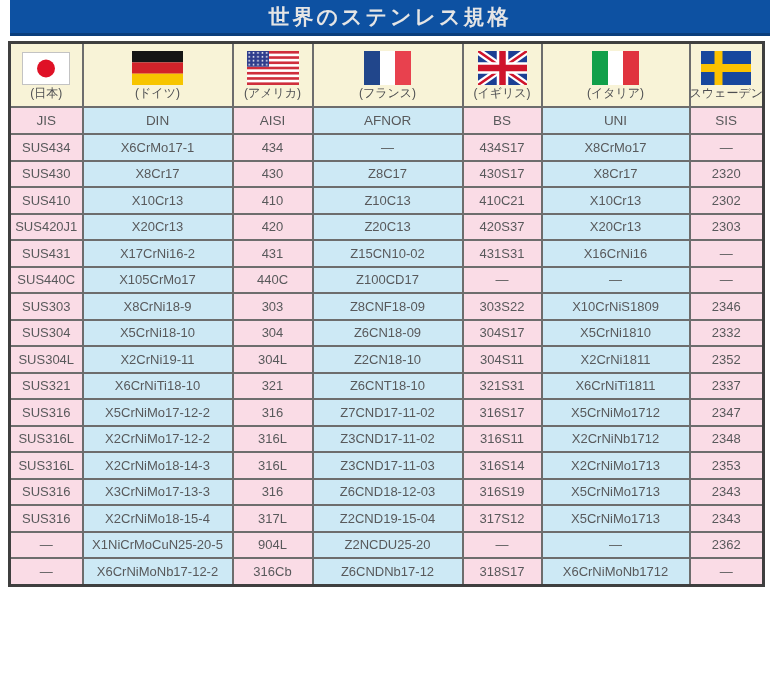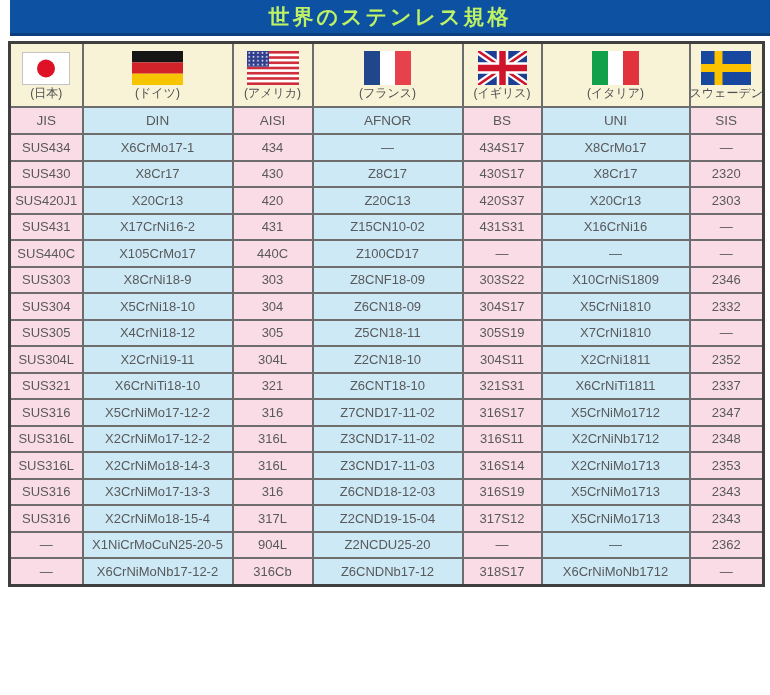--- a/index.html
+++ b/index.html
@@ -11,21 +11,21 @@
     font-family: "Liberation Sans", "DejaVu Sans", sans-serif;
   }
   .title-bar {
     margin-left: 10px;
     height: 33px;
     background: #0d51a2;
     border-bottom: 3px solid #0a3e7c;
     display: flex;
     align-items: center;
     justify-content: center;
-    color: #bef264;
+    color: #e5e5e5;
     font-size: 21px;
     font-weight: bold;
     letter-spacing: 3px;
   }
   .table-wrap { margin: 5px 0 0 8px; }
   table.std-table {
     border-collapse: collapse;
     table-layout: fixed;
     width: 754px;
     border: 3px solid #3f3f3f;
@@ -199,20 +199,29 @@
         <tr class="data-row">
           <td class="c-pink">SUS430</td>
           <td class="c-blue">X8Cr17</td>
           <td class="c-pink">430</td>
           <td class="c-blue">Z8C17</td>
           <td class="c-pink">430S17</td>
           <td class="c-blue">X8Cr17</td>
           <td class="c-pink">2320</td>
         </tr>
         <tr class="data-row">
+          <td class="c-pink">SUS410</td>
+          <td class="c-blue">X10Cr13</td>
+          <td class="c-pink">410</td>
+          <td class="c-blue">Z10C13</td>
+          <td class="c-pink">410C21</td>
+          <td class="c-blue">X10Cr13</td>
+          <td class="c-pink">2302</td>
+        </tr>
+        <tr class="data-row">
           <td class="c-pink">SUS420J1</td>
           <td class="c-blue">X20Cr13</td>
           <td class="c-pink">420</td>
           <td class="c-blue">Z20C13</td>
           <td class="c-pink">420S37</td>
           <td class="c-blue">X20Cr13</td>
           <td class="c-pink">2303</td>
         </tr>
         <tr class="data-row">
           <td class="c-pink">SUS431</td>
@@ -244,29 +253,20 @@
         <tr class="data-row">
           <td class="c-pink">SUS304</td>
           <td class="c-blue">X5CrNi18-10</td>
           <td class="c-pink">304</td>
           <td class="c-blue">Z6CN18-09</td>
           <td class="c-pink">304S17</td>
           <td class="c-blue">X5CrNi1810</td>
           <td class="c-pink">2332</td>
         </tr>
         <tr class="data-row">
-          <td class="c-pink">SUS305</td>
-          <td class="c-blue">X4CrNi18-12</td>
-          <td class="c-pink">305</td>
-          <td class="c-blue">Z5CN18-11</td>
-          <td class="c-pink">305S19</td>
-          <td class="c-blue">X7CrNi1810</td>
-          <td class="c-pink">—</td>
-        </tr>
-        <tr class="data-row">
           <td class="c-pink">SUS304L</td>
           <td class="c-blue">X2CrNi19-11</td>
           <td class="c-pink">304L</td>
           <td class="c-blue">Z2CN18-10</td>
           <td class="c-pink">304S11</td>
           <td class="c-blue">X2CrNi1811</td>
           <td class="c-pink">2352</td>
         </tr>
         <tr class="data-row">
           <td class="c-pink">SUS321</td>

